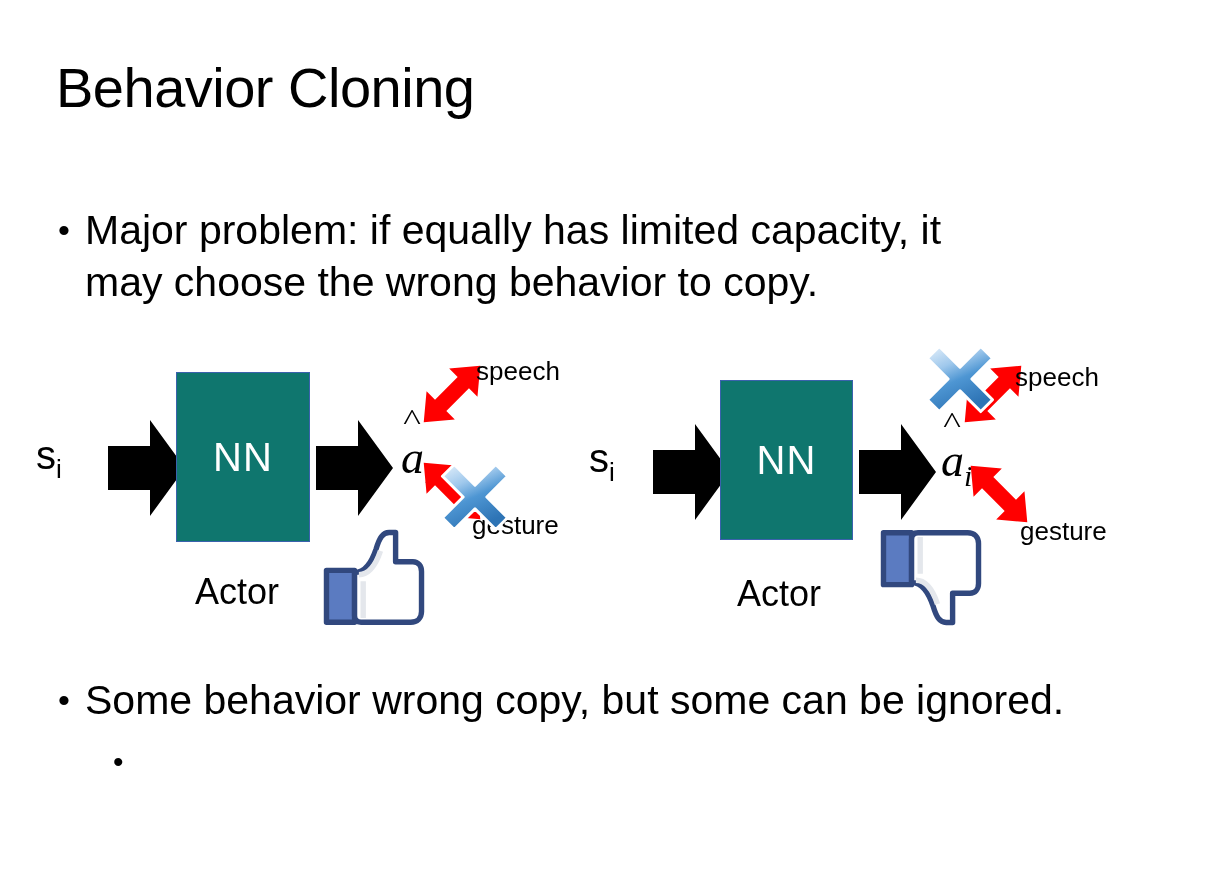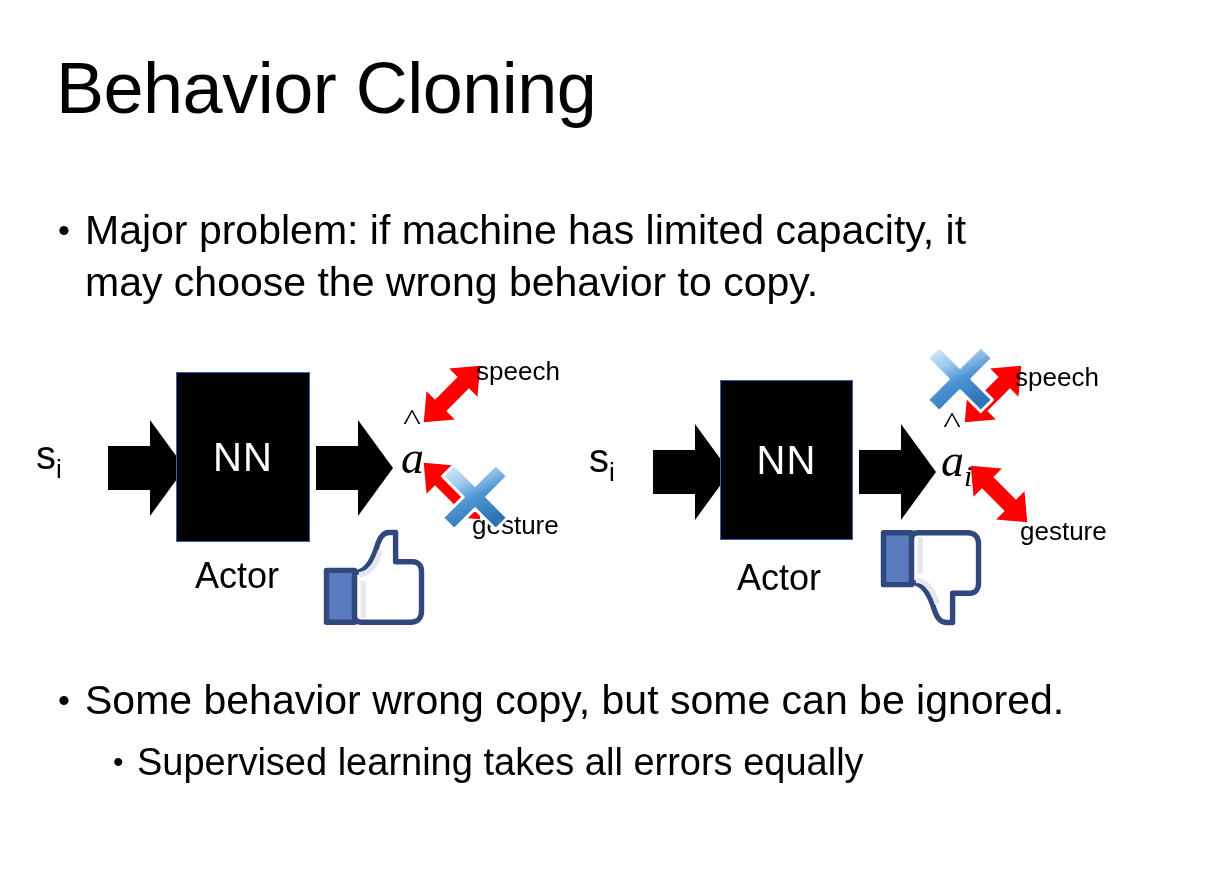--- a/index.html
+++ b/index.html
@@ -17,21 +17,21 @@
     color: #000000;
   }
 
   
   #slide-title {
     position: absolute;
     left: 56px;
     top: 46px;
     font-family: "Liberation Sans", sans-serif;
     font-weight: 300;
-    font-size: 72px;
+    font-size: 56px;
     line-height: 84px;
     letter-spacing: -0.5px;
     color: #000000;
     white-space: nowrap;
   }
 
   
   .bullet-row {
     position: absolute;
     display: flex;
@@ -88,40 +88,41 @@
   }
   .state-label .sub {
     font-size: 26px;
     vertical-align: sub;
     line-height: 0;
   }
 
   
   .nn-box {
     position: absolute;
-    background: #000000;
+    background: #0f766e;
     border: 1px solid #3a62ad;
     box-sizing: border-box;
     display: flex;
     align-items: center;
     justify-content: center;
   }
   .nn-box-label {
     color: #ffffff;
     font-size: 40px;
     font-family: "Liberation Sans", sans-serif;
     letter-spacing: 1px;
   }
   .actor-label {
     position: absolute;
     font-size: 36px;
     line-height: 36px;
     font-family: "Liberation Sans", sans-serif;
     color: #000000;
     white-space: nowrap;
+    margin-top: 16px;
   }
 
   
   .block-arrow { position: absolute; }
 
   
   .action-label {
     position: absolute;
     font-family: "Liberation Serif", serif;
     font-style: italic;
@@ -171,21 +172,21 @@
 </style>
 </head>
 <body>
 
 <div id="slide">
 
   <div id="slide-title">Behavior Cloning</div>
 
   <div class="bullet-row" id="bullet-top">
     <span class="bullet-dot">•</span>
-    <span class="bullet-text">Major problem: if machine has limited capacity, it
+    <span class="bullet-text">Major problem: if equally has limited capacity, it
 may choose the wrong behavior to copy.</span>
   </div>
 
   <div class="diagram" id="diagram-left">
 
     <div class="state-label" style="left:26px; top:105px;">
       <span>s</span><span class="sub">i</span>
     </div>
 
     <div class="block-arrow" style="left:98px; top:88px;">
@@ -326,16 +327,15 @@
     </div>
   </div>
 
   <div class="bullet-row" id="bullet-b1">
     <span class="bullet-dot">•</span>
     <span class="bullet-text">Some behavior wrong copy, but some can be ignored.</span>
   </div>
 
   <div class="bullet-row" id="bullet-b2">
     <span class="bullet-dot">•</span>
-    <span class="bullet-text">Supervised learning takes all errors equally</span>
   </div>
 
 </div>
 
 </body></html>

